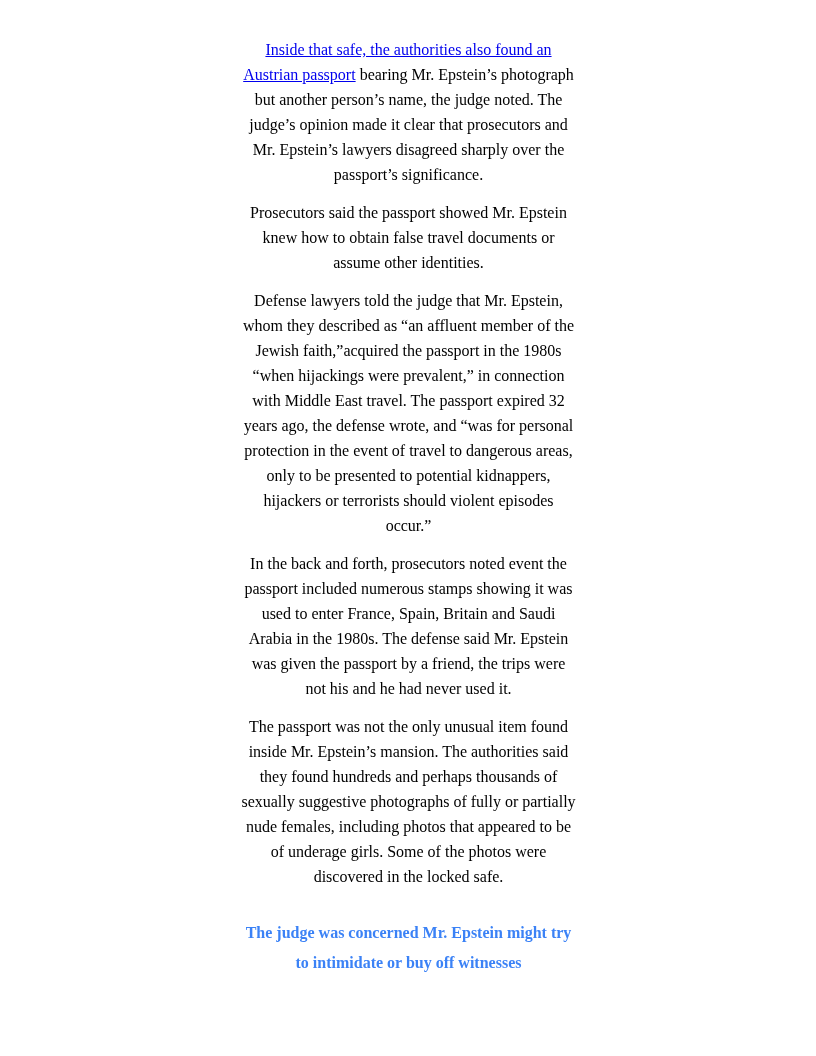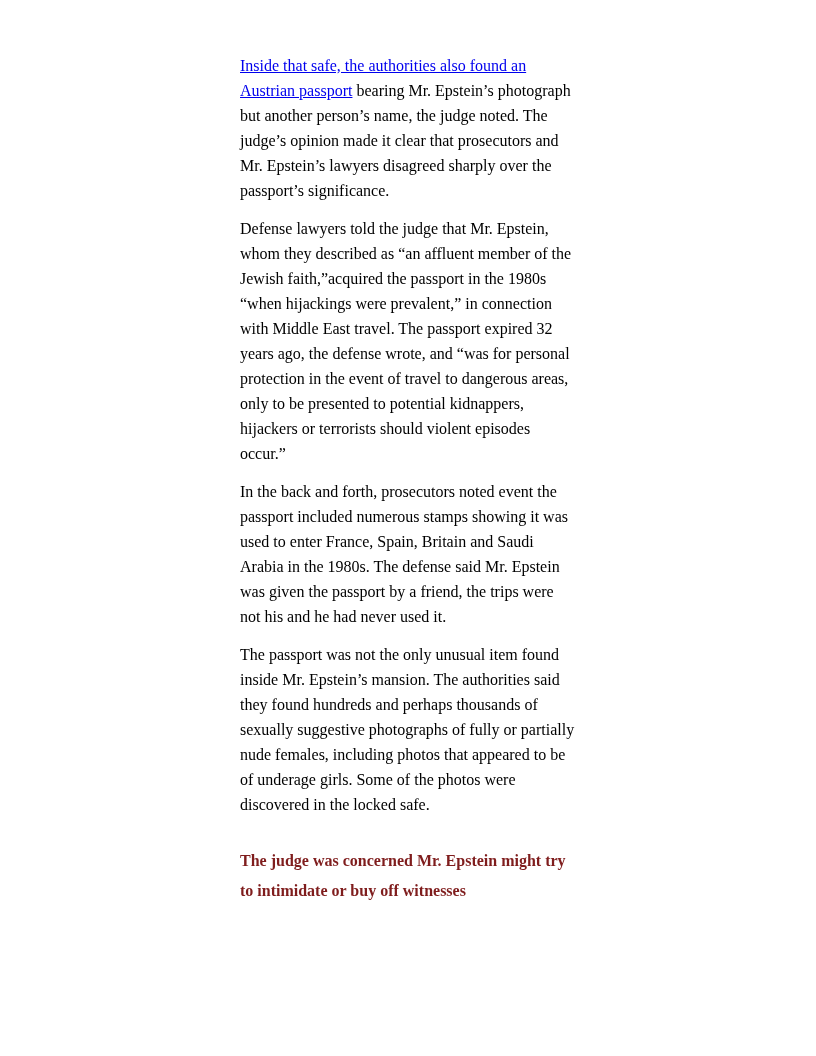--- a/index.html
+++ b/index.html
@@ -16,47 +16,47 @@
   }
   .column {
     position: absolute;
     left: 240px;
     top: 37px;
     width: 337px;
     font-family: "Liberation Serif", "DejaVu Serif", serif;
     font-size: 16px;
     line-height: 25px;
     color: #000000;
-    text-align: left;
-    margin-top: 16px;
+    text-align: center;
   }
   .column p {
     margin: 0 0 13px 0;
   }
   a.article-link {
     color: #0000EE;
     text-decoration: underline;
     cursor: pointer;
   }
   h2.subheading {
     font-family: "Liberation Serif", "DejaVu Serif", serif;
     font-size: 16px;
     font-weight: bold;
     line-height: 30px;
     margin: 29px 0 0 0;
-    color: #7f1d1d;
+    color: #3b82f6;
   }
 </style>
 </head>
 <body>
 
 <div class="page">
   <div class="column">
     <p><a class="article-link">Inside that safe, the authorities also found an Austrian passport</a><span> bearing Mr. Epstein’s photograph but another person’s name, the judge noted. The judge’s opinion made it clear that prosecutors and Mr. Epstein’s lawyers disagreed sharply over the passport’s significance.</span></p>
 
+    <p>Prosecutors said the passport showed Mr. Epstein knew how to obtain false travel documents or assume other identities.</p>
 
     <p>Defense lawyers told the judge that Mr. Epstein, whom they described as “an affluent member of the Jewish faith,”acquired the passport in the 1980s “when hijackings were prevalent,” in connection with Middle East travel. The passport expired 32 years ago, the defense wrote, and “was for personal protection in the event of travel to dangerous areas, only to be presented to potential kidnappers, hijackers or terrorists should violent episodes occur.”</p>
 
     <p>In the back and forth, prosecutors noted event the passport included numerous stamps showing it was used to enter France, Spain, Britain and Saudi Arabia in the 1980s. The defense said Mr. Epstein was given the passport by a friend, the trips were not his and he had never used it.</p>
 
     <p>The passport was not the only unusual item found inside Mr. Epstein’s mansion. The authorities said they found hundreds and perhaps thousands of sexually suggestive photographs of fully or partially nude females, including photos that appeared to be of underage girls. Some of the photos were discovered in the locked safe.</p>
 
     <h2 class="subheading">The judge was concerned Mr. Epstein might try to intimidate or buy off witnesses</h2>
   </div>
 </div>

